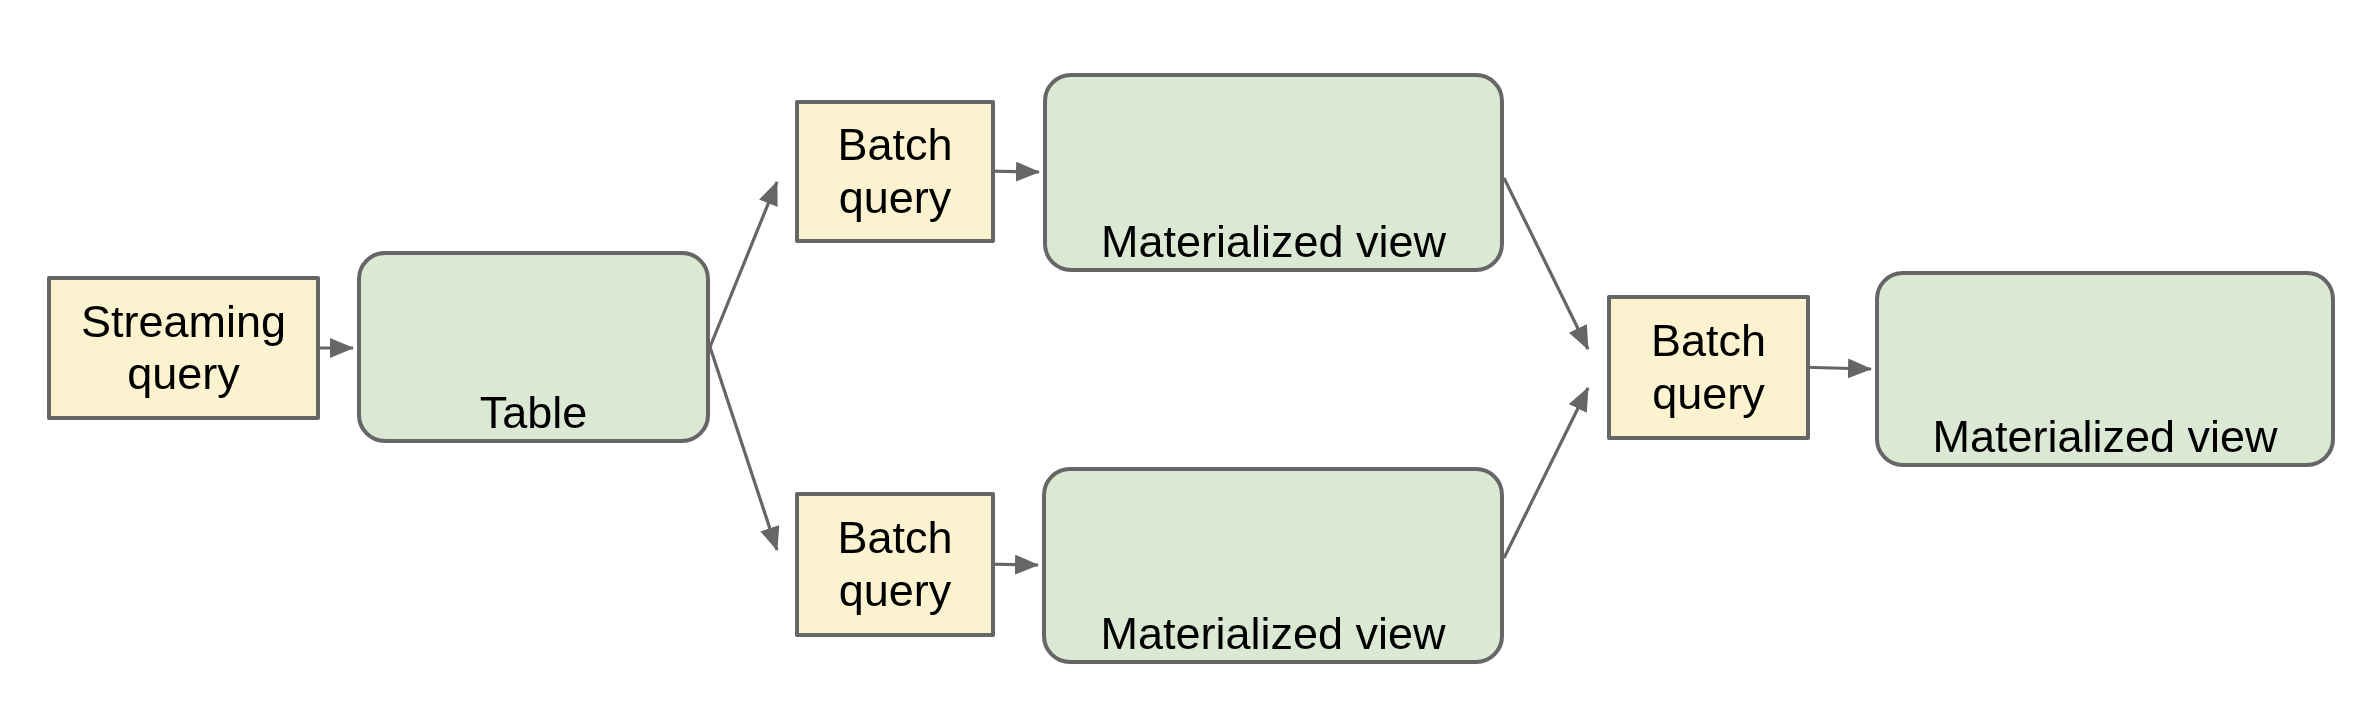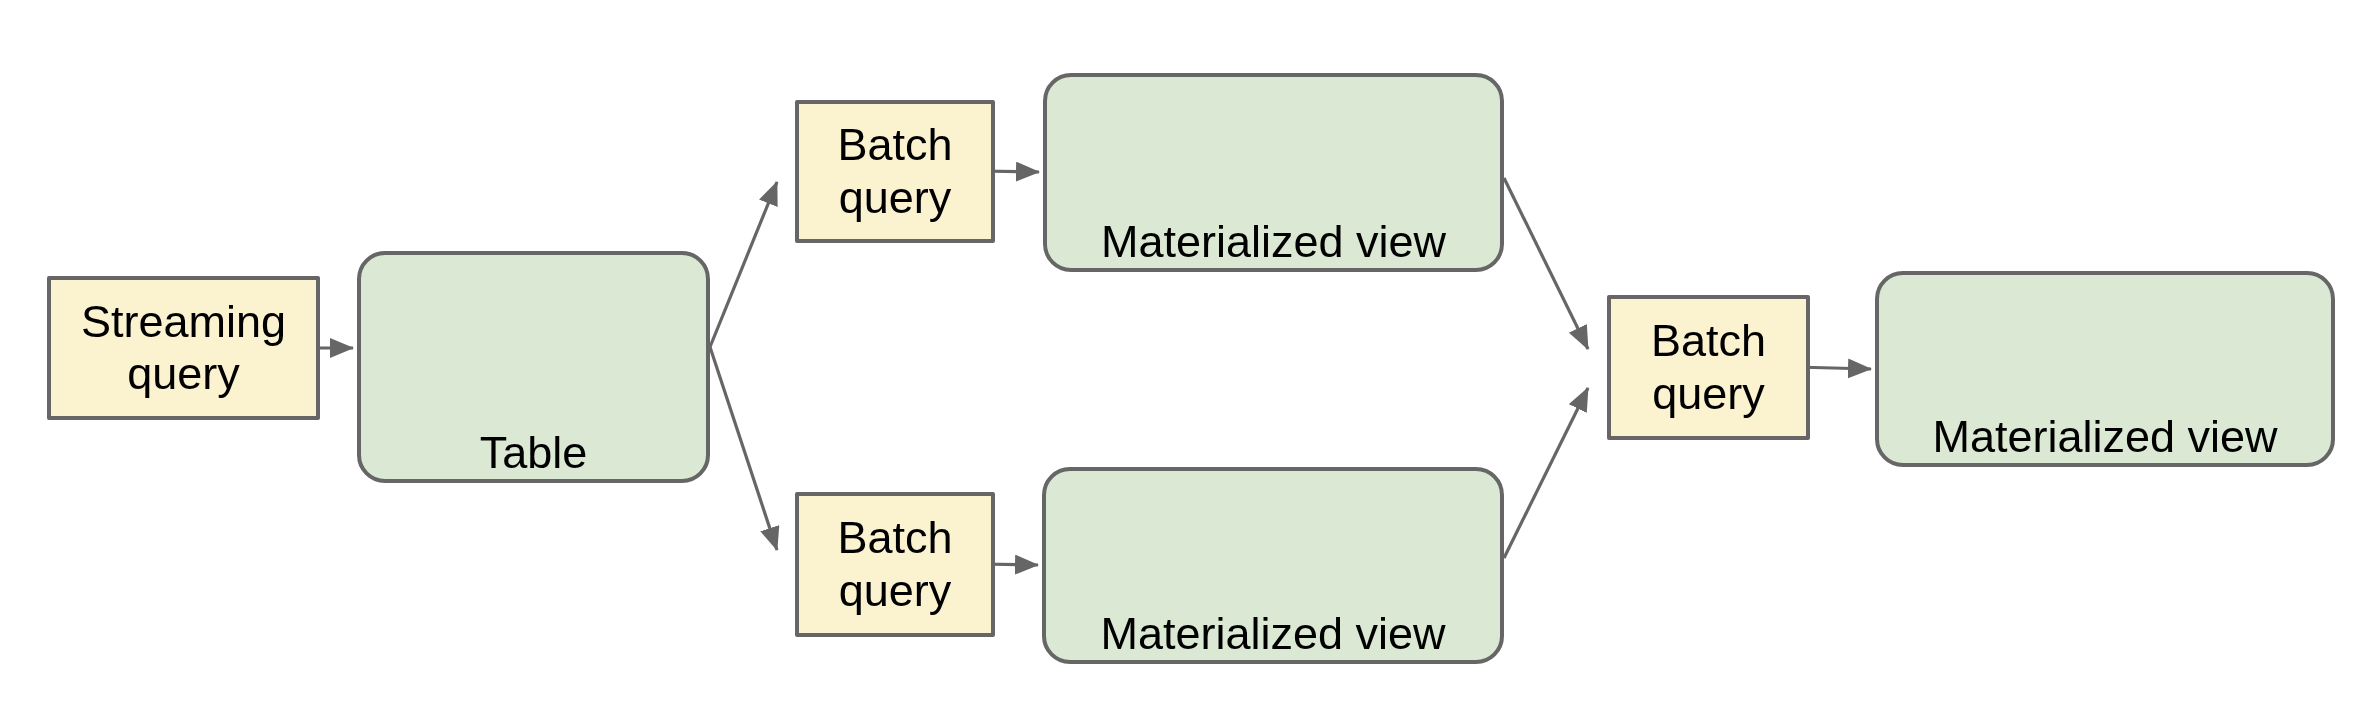--- a/index.html
+++ b/index.html
@@ -56,21 +56,21 @@
     border-radius: 2px;
     margin-left: 15px;
   }
   .node.dataset {
     background: var(--dataset-fill, #dbe8d4);
     border-radius: 28px;
     align-items: flex-end;
   }
   
   #n-streaming-query   { left: 32px;   top: 276px; width: 273px; height: 144px; }
-  #n-table             { left: 357px;  top: 251px; width: 353px; height: 232px; }
+  #n-table             { left: 357px;  top: 251px; width: 353px; height: 192px; }
   #n-batch-query-top   { left: 780px;  top: 100px; width: 200px; height: 143px; }
   #n-mv-top            { left: 1043px; top: 73px;  width: 461px; height: 199px; }
   #n-batch-query-bottom{ left: 780px;  top: 492px; width: 200px; height: 145px; }
   #n-mv-bottom         { left: 1042px; top: 467px; width: 462px; height: 197px; }
   #n-batch-query-right { left: 1592px; top: 295px; width: 203px; height: 145px; }
   #n-mv-final          { left: 1875px; top: 271px; width: 460px; height: 196px; }
 </style>
 </head>
 <body>
 

